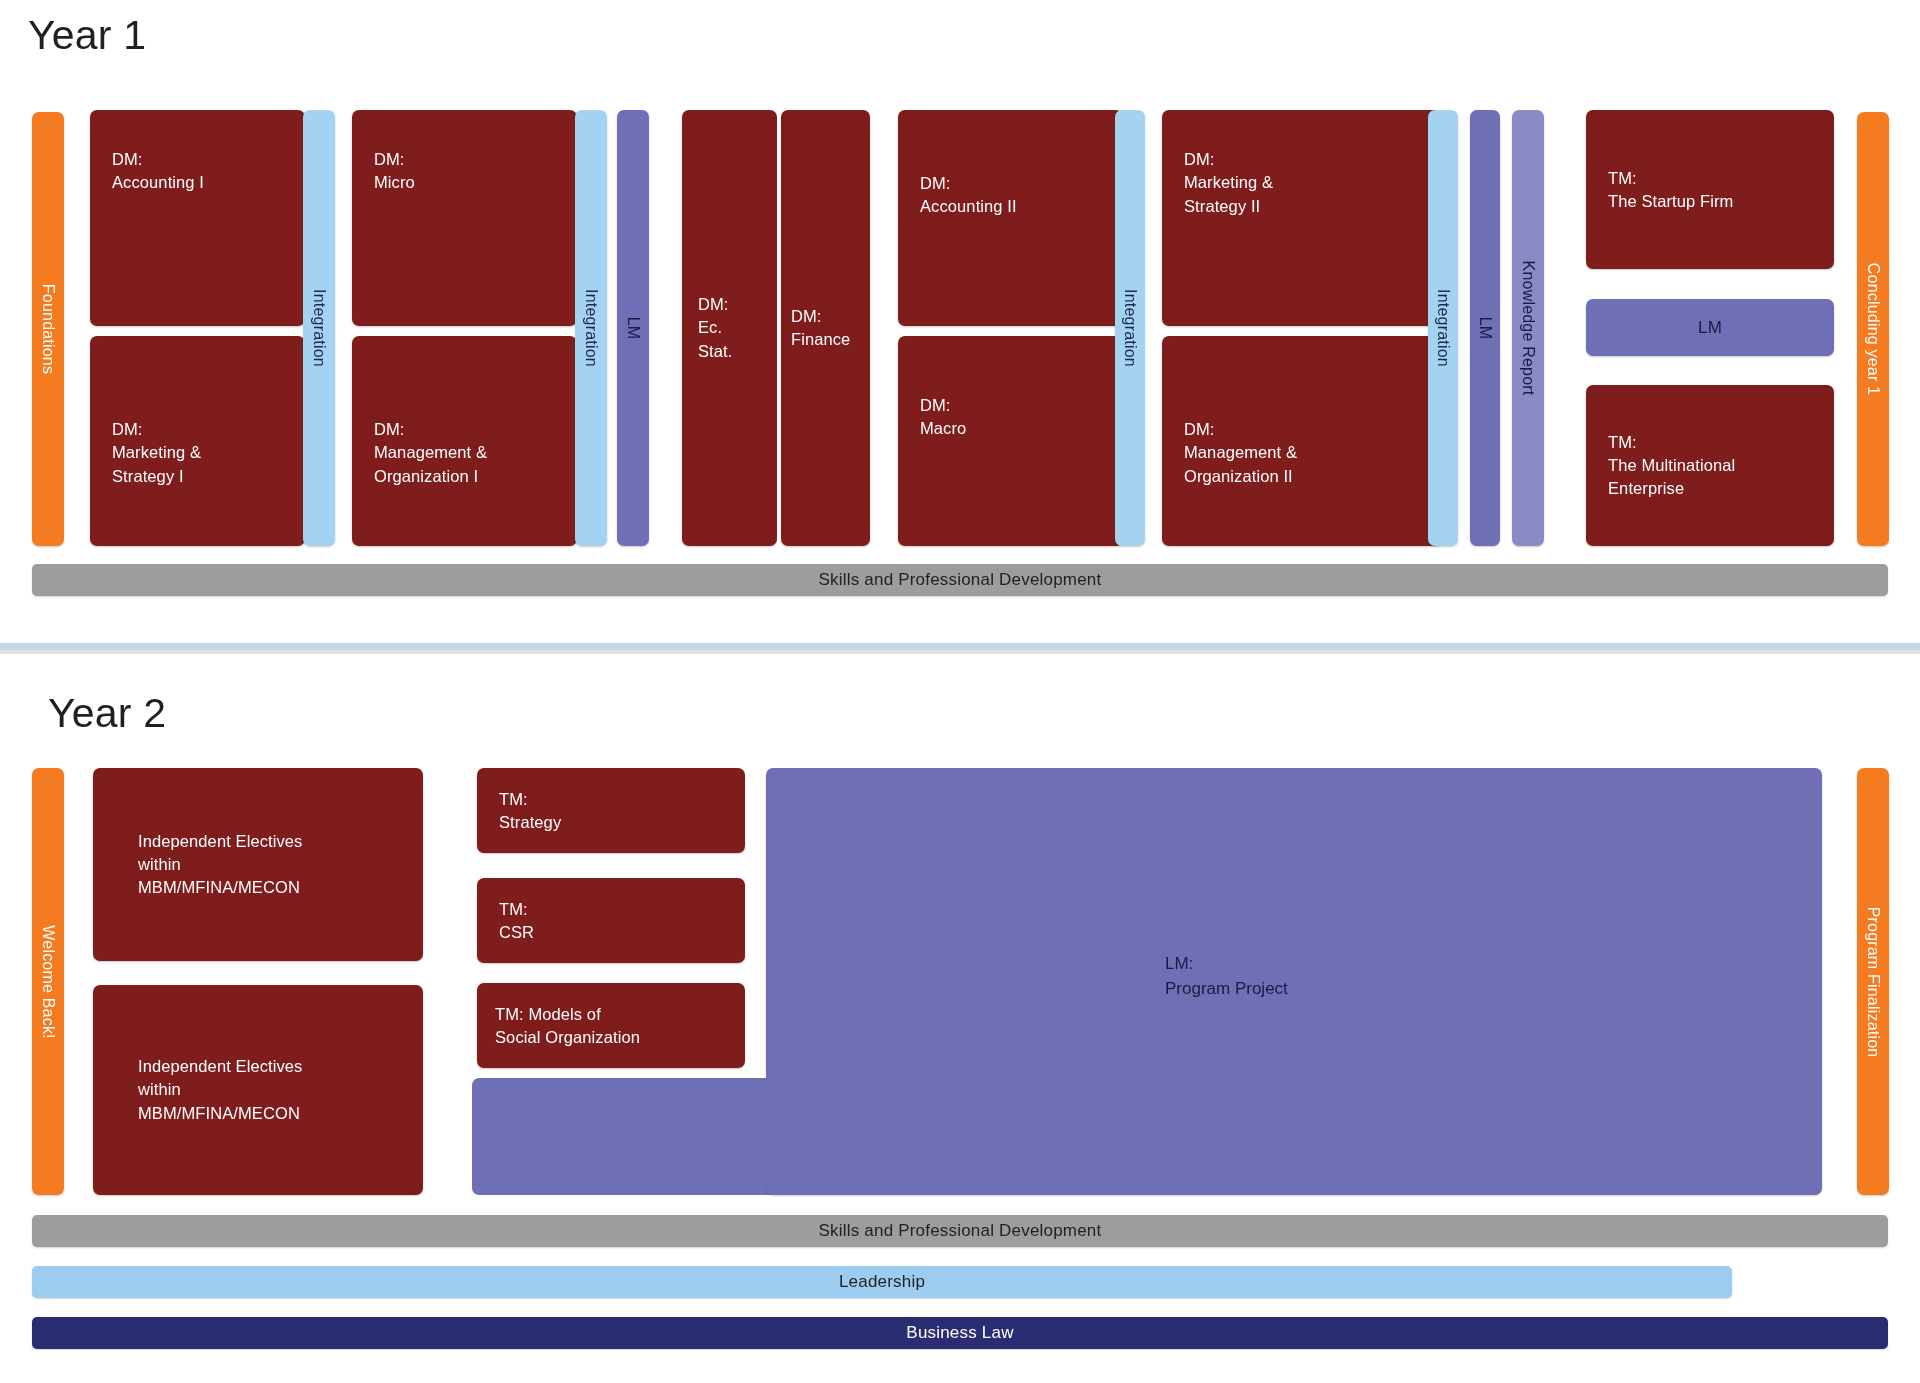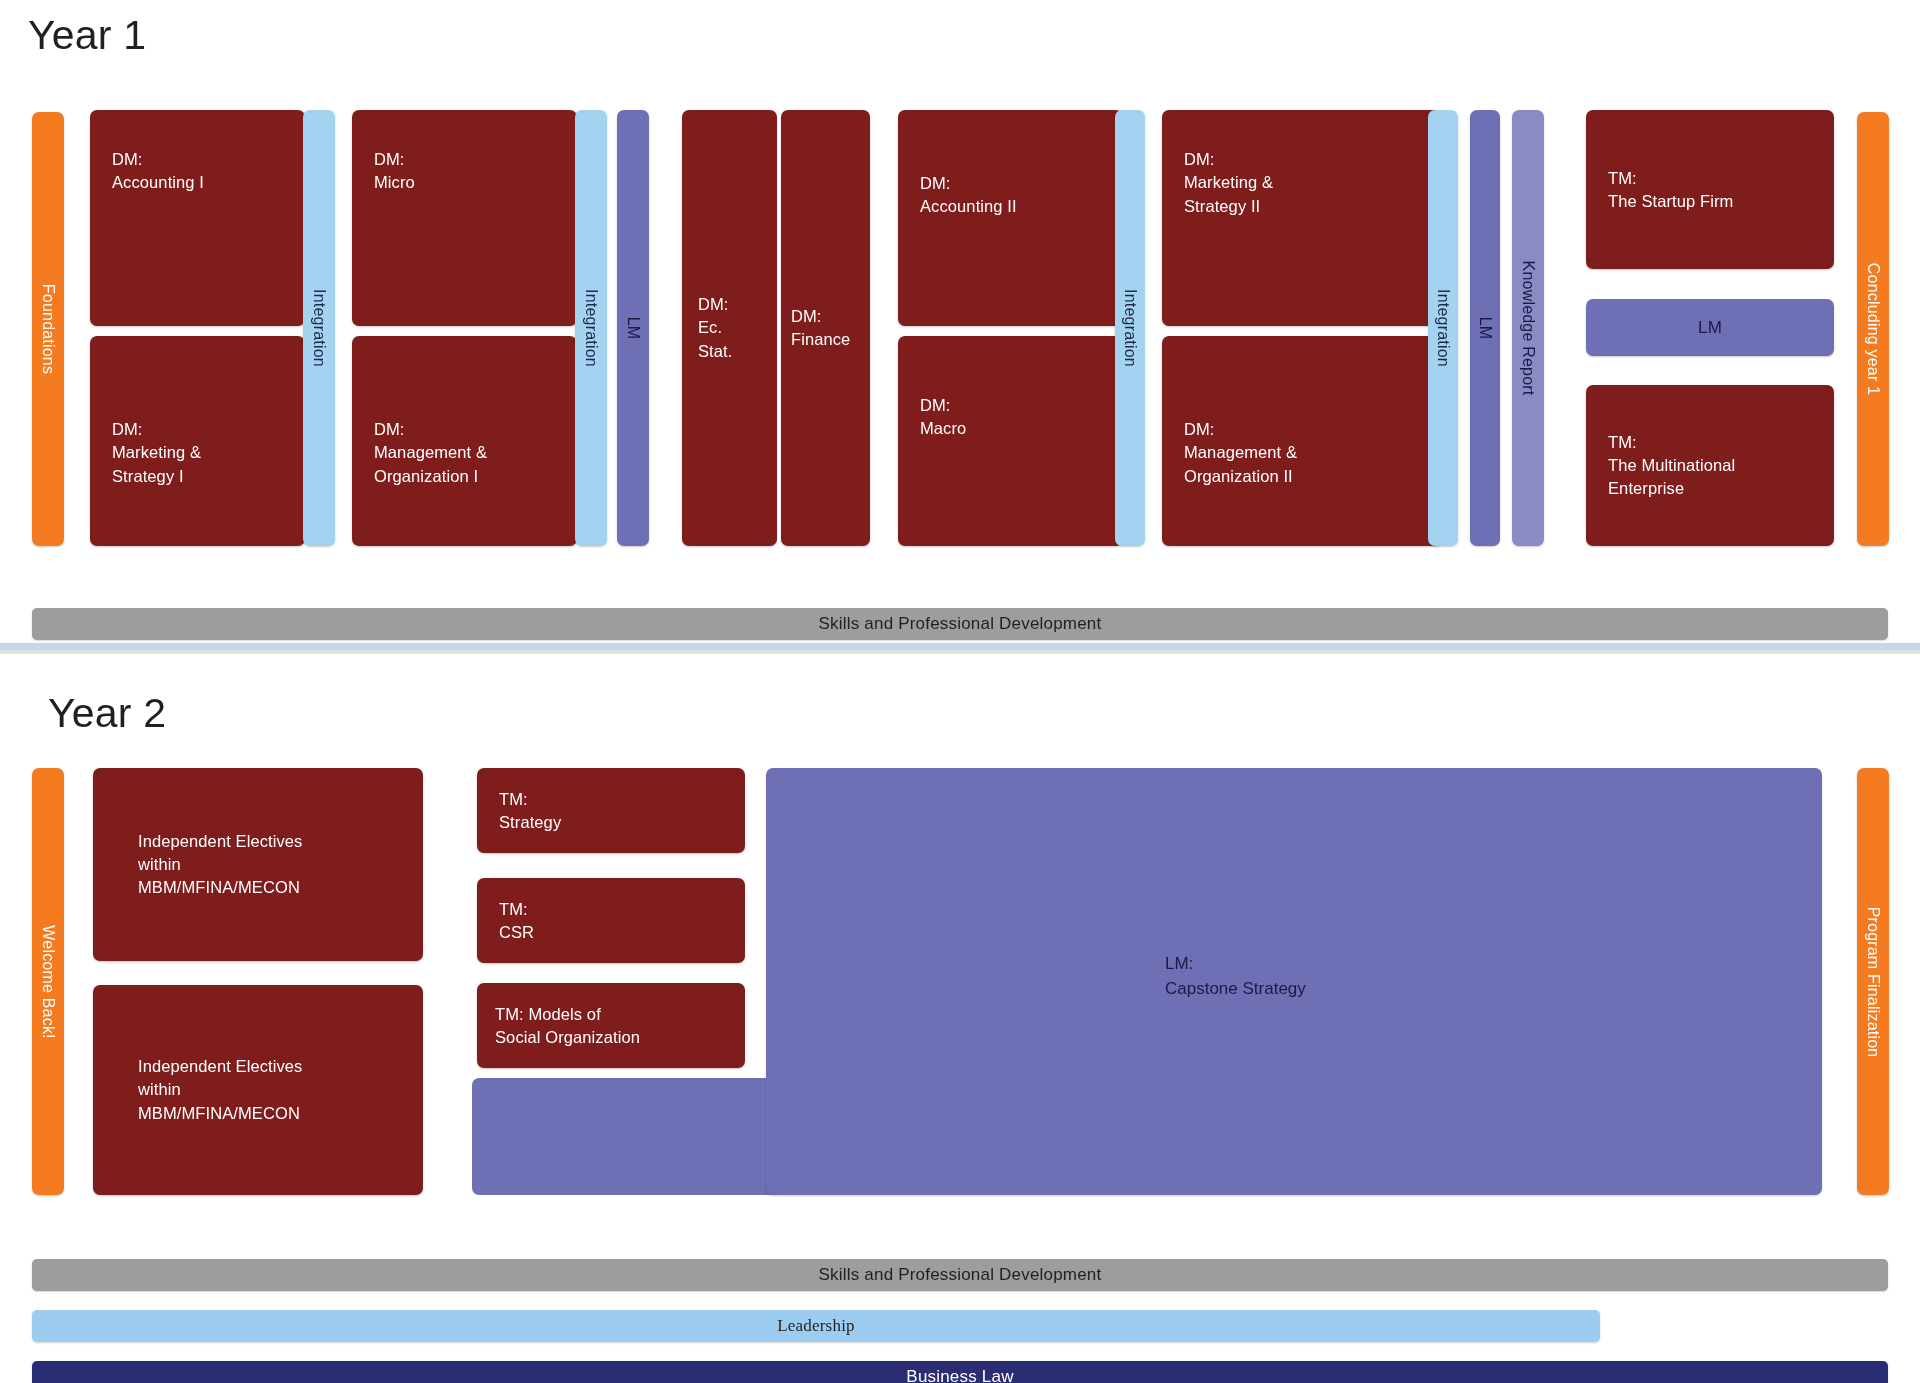--- a/index.html
+++ b/index.html
@@ -70,21 +70,20 @@
   .strip {
     position: absolute;
     border-radius: 5px;
     box-sizing: border-box;
     display: flex;
     align-items: center;
     justify-content: center;
     font-size: 17px;
     letter-spacing: 0.2px;
     box-shadow: 0 1px 2px rgba(0,0,0,0.18);
-    margin-top: 44px;
   }
 
   .divider {
     position: absolute;
     left: 0; width: 1920px;
     height: 7px;
     background: #c6d6ea;
   }
   .divider2 {
     position: absolute;
@@ -236,21 +235,21 @@
   </div>
   <div class="blk navy" style="left:93px; top:985px; width:330px; height:210px;">
     <span class="lbl" style="left:45px; top:50%; transform:translateY(-50%);">Independent Electives
 within
 MBM/MFINA/MECON</span>
   </div>
 
   <div class="capstone-foot" style="left:472px; top:1078px; width:330px; height:117px;"></div>
   <div class="capstone-main" style="left:766px; top:768px; width:1056px; height:427px;"></div>
   <div class="capstone-lbl" style="left:1165px; top:952px;">LM:
-Capstone Strategy</div>
+Program Project</div>
 
   <div class="blk navy" style="left:477px; top:768px; width:268px; height:85px;">
     <span class="lbl lbl-tl">TM:
 Strategy</span>
   </div>
   <div class="blk navy" style="left:477px; top:878px; width:268px; height:85px;">
     <span class="lbl lbl-tl">TM:
 CSR</span>
   </div>
   <div class="blk navy" style="left:477px; top:983px; width:268px; height:85px;">
@@ -258,20 +257,20 @@
 Social Organization</span>
   </div>
 
   <div class="blk orange" style="left:1857px; top:768px; width:32px; height:427px;">
     <span class="vlbl">Program Finalization</span>
   </div>
 
   <div class="strip grey" style="left:32px; top:1215px; width:1856px; height:32px;">
     <span>Skills and Professional Development</span>
   </div>
-  <div class="strip leadblue" style="left:32px; top:1266px; width:1568px; height:32px;font-family:Liberation Serif, serif;">
+  <div class="strip leadblue" style="left:32px; top:1266px; width:1700px; height:32px;">
     <span>Leadership</span>
   </div>
   <div class="strip lawnavy" style="left:32px; top:1317px; width:1856px; height:32px; color:#ffffff;">
     <span>Business Law</span>
   </div>
 
 </div>
 
 </body></html>

